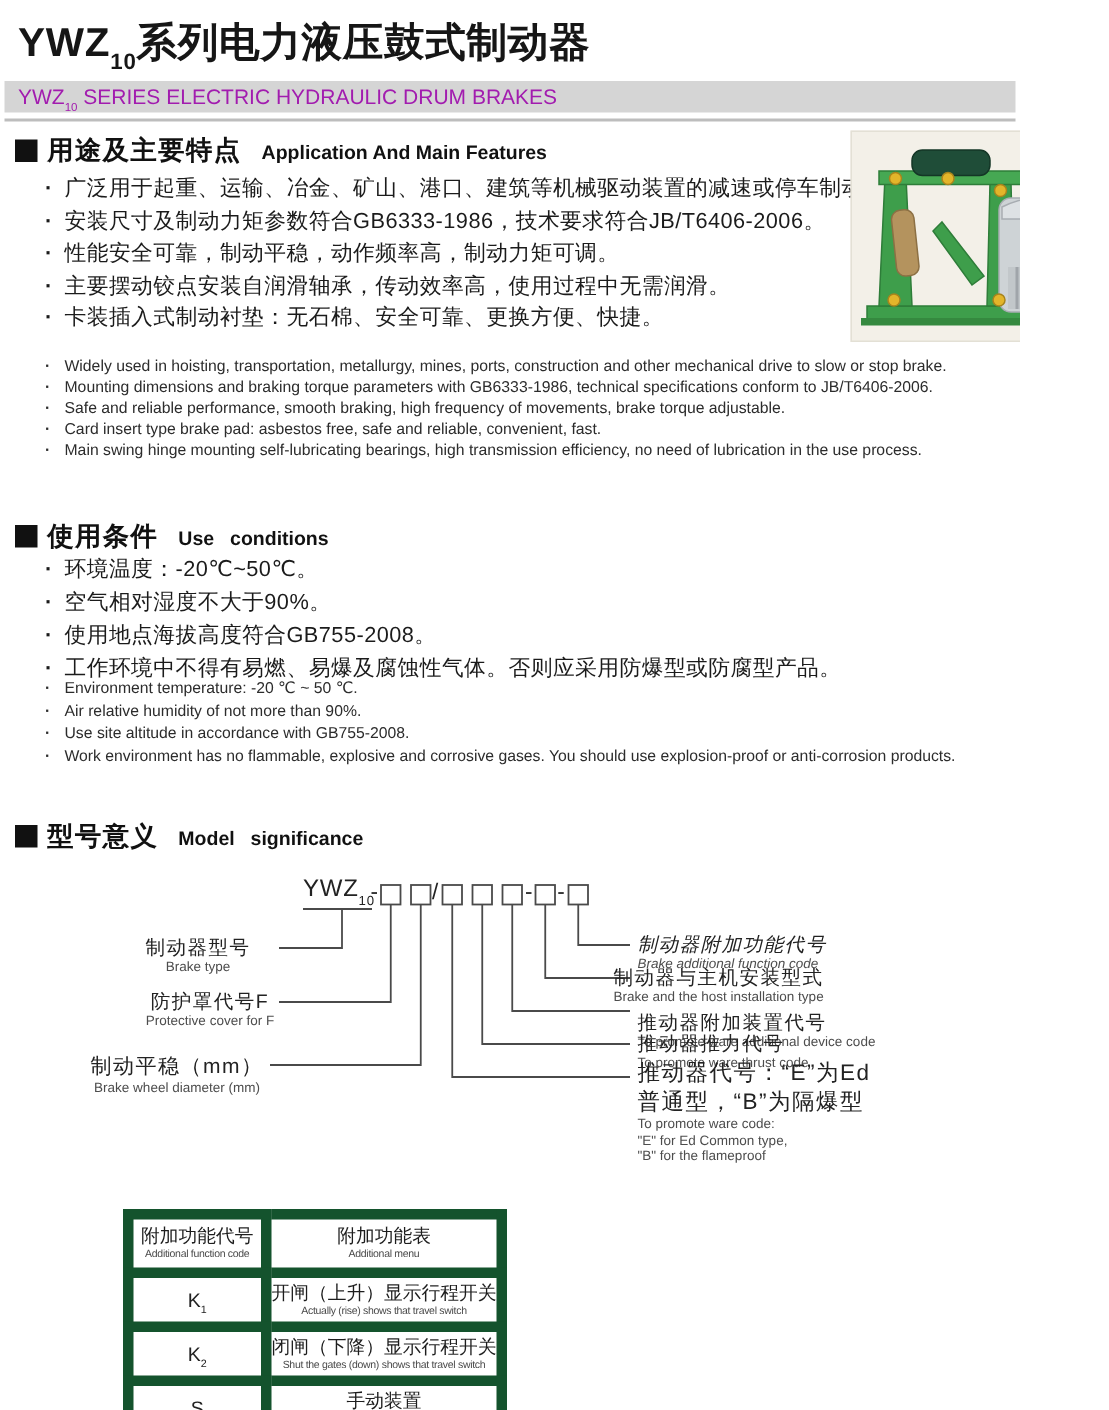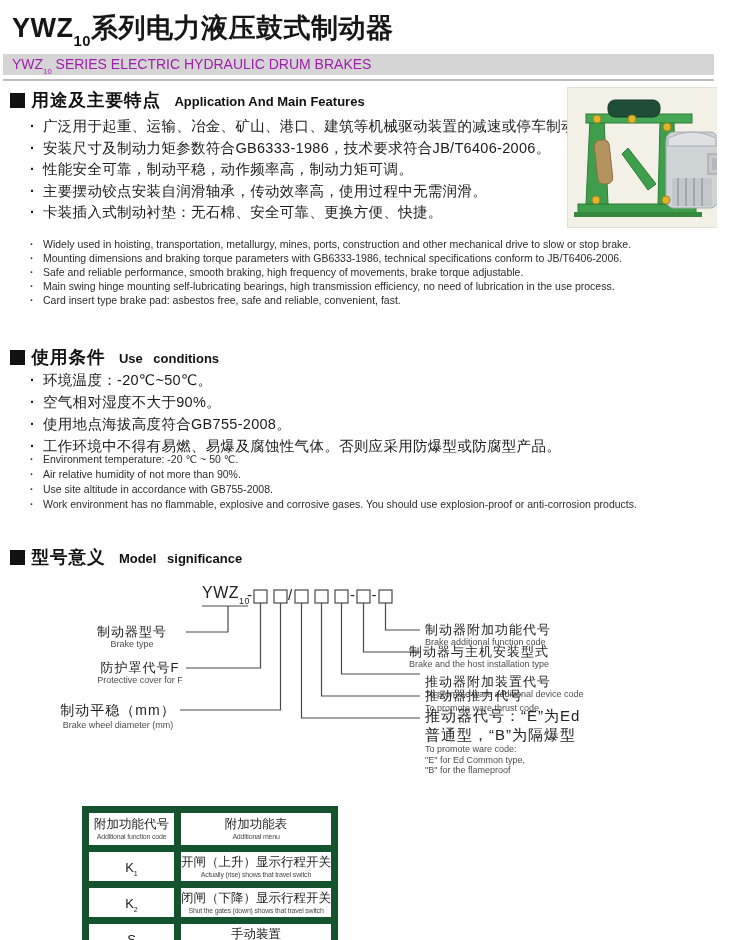--- a/index.html
+++ b/index.html
@@ -1,17 +1,17 @@
 <!DOCTYPE html>
 <html><head>
 <meta charset="utf-8">
 <style>
   html,body{margin:0;padding:0;background:#ffffff;}
   .page{position:relative;width:680px;height:940px;background:#ffffff;overflow:hidden;
-        font-family:"Liberation Sans","DejaVu Sans",sans-serif;color:#1c1c1c;padding-left:37px;}
+        font-family:"Liberation Sans","DejaVu Sans",sans-serif;color:#1c1c1c;}
   sub{font-size:0.55em;position:relative;bottom:-0.18em;line-height:0;}
 
   
   .title{position:absolute;left:12px;top:10px;font-size:27px;font-weight:bold;letter-spacing:0.5px;color:#161616;}
   .subtitle-bar{position:absolute;left:3px;top:54px;right:3px;height:21px;background:#d5d5d5;
         font-size:14px;color:#a21caf;line-height:21px;padding-left:9px;}
   .subtitle-rule{position:absolute;left:3px;top:79px;right:3px;height:2px;background:#bdbdbd;}
 
   
   .section-h{position:absolute;left:10px;height:20px;white-space:nowrap;}
@@ -83,22 +83,22 @@
     <li>安装尺寸及制动力矩参数符合GB6333-1986，技术要求符合JB/T6406-2006。</li>
     <li>性能安全可靠，制动平稳，动作频率高，制动力矩可调。</li>
     <li>主要摆动铰点安装自润滑轴承，传动效率高，使用过程中无需润滑。</li>
     <li>卡装插入式制动衬垫：无石棉、安全可靠、更换方便、快捷。</li>
   </ul>
 
   <ul class="blist en-list" style="top:237px;">
     <li>Widely used in hoisting, transportation, metallurgy, mines, ports, construction and other mechanical drive to slow or stop brake.</li>
     <li>Mounting dimensions and braking torque parameters with GB6333-1986, technical specifications conform to JB/T6406-2006.</li>
     <li>Safe and reliable performance, smooth braking, high frequency of movements, brake torque adjustable.</li>
+    <li>Card insert type brake pad: asbestos free, safe and reliable, convenient, fast.</li>
     <li>Main swing hinge mounting self-lubricating bearings, high transmission efficiency, no need of lubrication in the use process.</li>
-    <li>Card insert type brake pad: asbestos free, safe and reliable, convenient, fast.</li>
   </ul>
 
   <div class="product">
     <svg width="168" height="139" viewBox="0 0 168 139">
 
       <rect x="10" y="116" width="118" height="10" fill="#3e9e4b" stroke="#2e7d39" stroke-width="1"></rect>
       <rect x="6" y="124" width="128" height="5" fill="#35893f"></rect>
 
       <polygon points="22,30 36,30 40,116 18,116" fill="#3e9e4b" stroke="#2e7d39" stroke-width="1"></polygon>
 
@@ -197,21 +197,21 @@
     </div>
     <div class="dlabel left" style="left:82px;top:82px;width:116px;">
       <div class="cn">防护罩代号F</div>
       <div class="en">Protective cover for F</div>
     </div>
     <div class="dlabel left big" style="left:56px;top:123px;width:124px;">
       <div class="cn" style="font-size:14px;">制动平稳（mm）</div>
       <div class="en">Brake wheel diameter (mm)</div>
     </div>
 
-    <div class="dlabel" style="left:425px;top:44px;">
+    <div class="dlabel" style="left:425px;top:44px;font-style:italic;">
       <div class="cn">制动器附加功能代号</div>
       <div class="en">Brake additional function code</div>
     </div>
     <div class="dlabel" style="left:409px;top:66px;text-align:center;">
       <div class="cn">制动器与主机安装型式</div>
       <div class="en">Brake and the host installation type</div>
     </div>
     <div class="dlabel" style="left:425px;top:96px;">
       <div class="cn">推动器附加装置代号</div>
       <div class="en">To promote ware additional device code</div>

